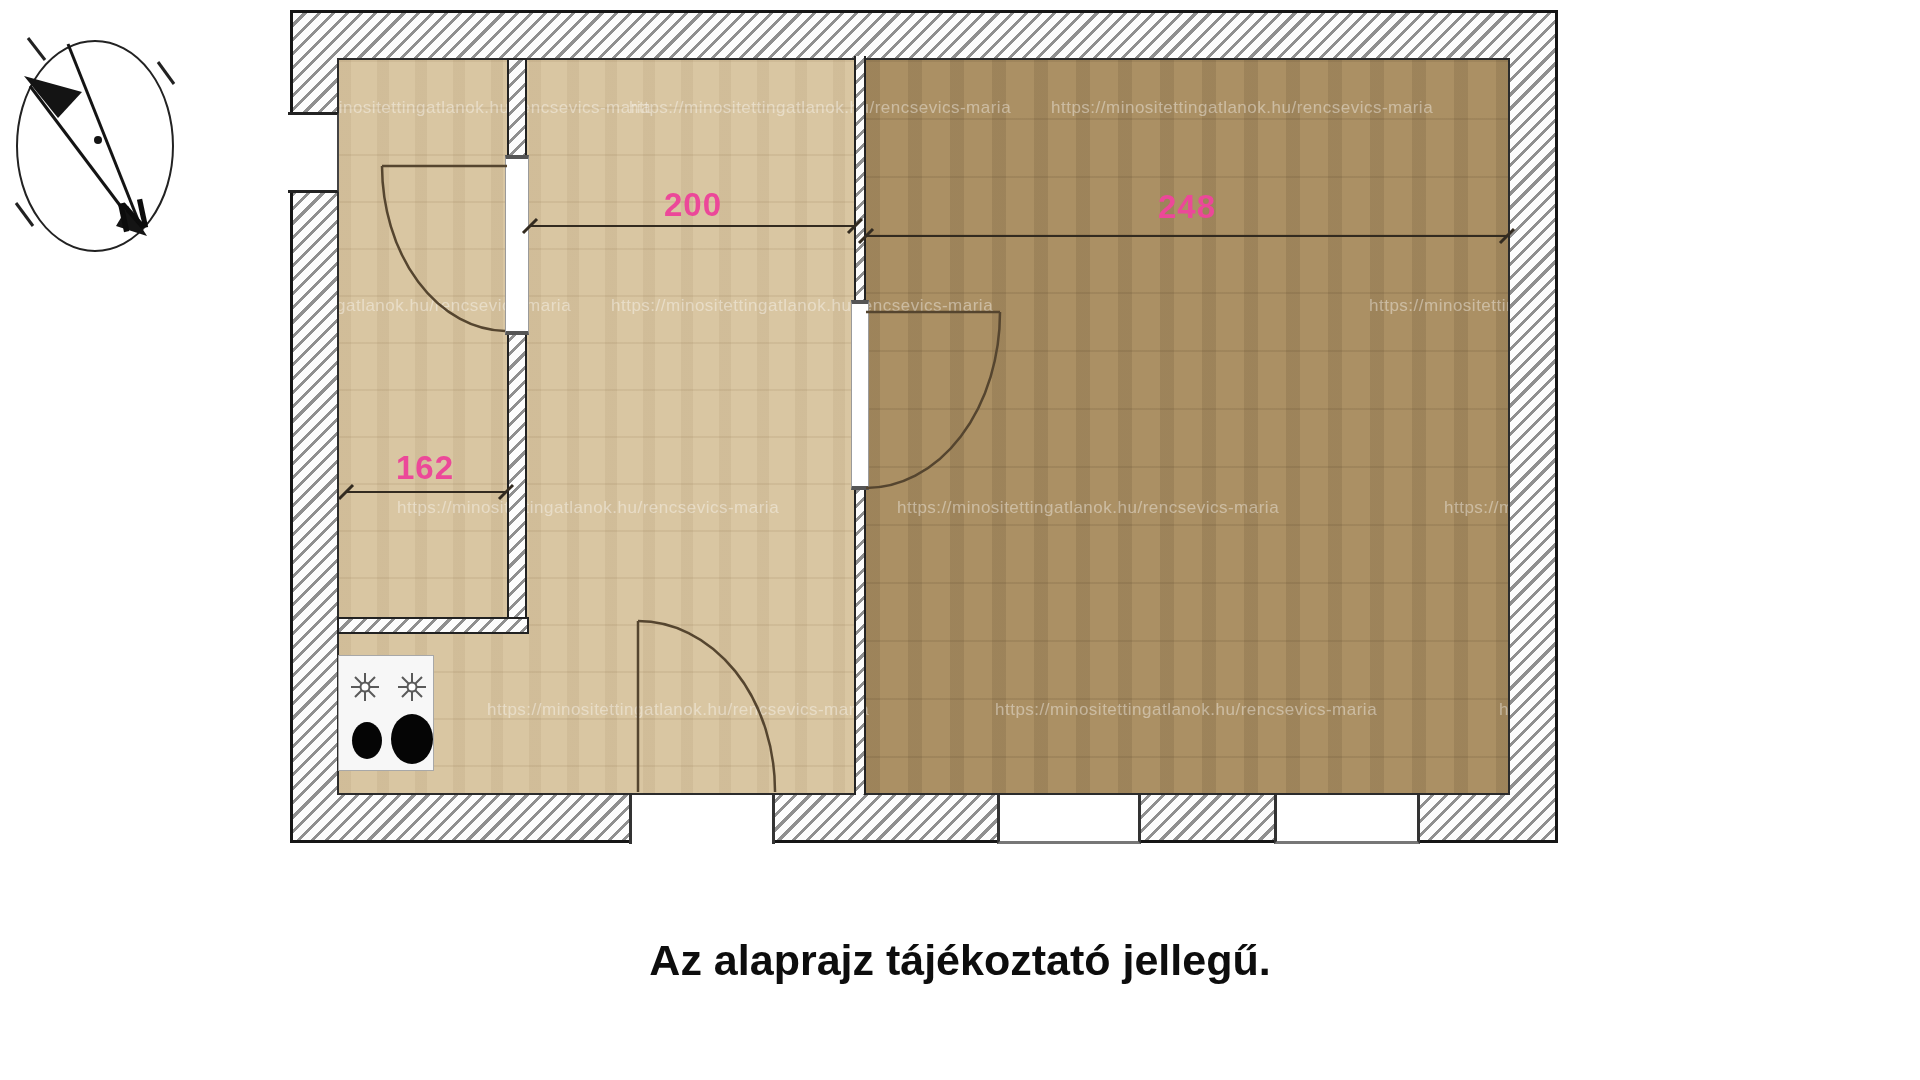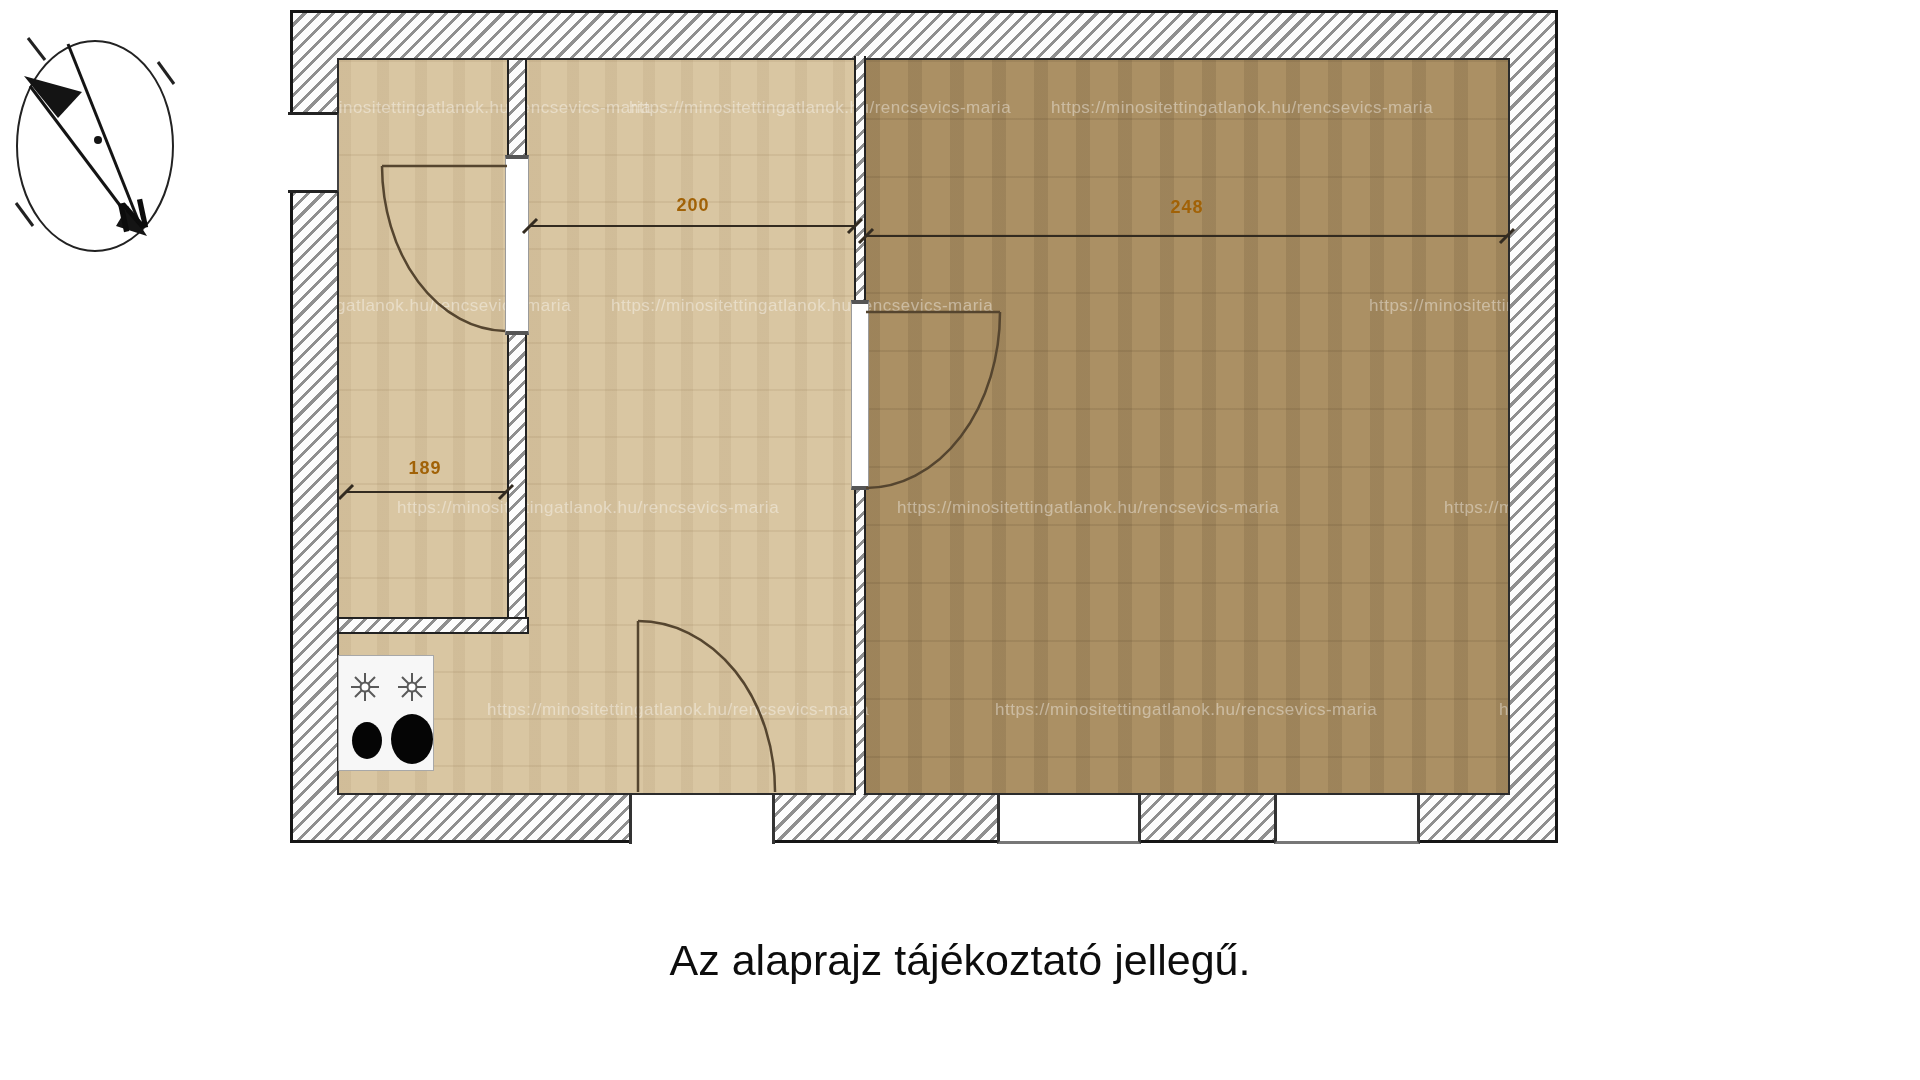--- a/index.html
+++ b/index.html
@@ -37,21 +37,21 @@
   #door-bottom-gap{left:629px;top:795px;width:146px;height:49px;border-left:3px solid #333;border-right:3px solid #333;}
   #window-bottom-1{left:997px;top:795px;width:144px;height:49px;
     border-left:3px solid #333;border-right:3px solid #333;border-bottom:3px solid #777;}
   #window-bottom-2{left:1274px;top:795px;width:146px;height:49px;
     border-left:3px solid #333;border-right:3px solid #333;border-bottom:3px solid #777;}
 
   
   #draw-overlay{left:0;top:0;width:1920px;height:1080px;z-index:5;pointer-events:none;}
 
   
-  .dim-label{z-index:6;color:#a16207;font-weight:700;font-size:18px;letter-spacing:1px;
+  .dim-label{z-index:6;color:#ec4899;font-weight:700;font-size:33px;letter-spacing:1px;
     transform:translate(-50%,-50%);white-space:nowrap;}
   #dim-200{left:693px;top:205px;}
   #dim-401{left:1187px;top:207px;}
   #dim-101{left:425px;top:468px;}
 
   
   #watermark-layer{left:339px;top:60px;width:1169px;height:731px;overflow:hidden;z-index:3;}
   .wm{position:absolute;color:rgba(255,255,255,0.40);font-size:17px;white-space:nowrap;letter-spacing:.5px;}
 
   
@@ -61,21 +61,21 @@
   #stove-pot-small{left:13px;top:66px;width:30px;height:37px;}
   #stove-pot-large{left:52px;top:58px;width:42px;height:50px;}
 
   
   #compass{left:10px;top:28px;width:180px;height:250px;z-index:6;}
   #compass-north-label{left:118px;top:192px;font-size:42px;font-weight:700;color:#0c0c0c;
     transform:rotate(-12deg);z-index:7;}
 
   
   #caption{left:50%;top:936px;transform:translateX(-50%);font-size:43px;color:#0d0d0d;
-    white-space:nowrap;z-index:6;}
+    white-space:nowrap;z-index:6;font-weight:bold;}
 </style>
 </head>
 <body>
 
 <div class="abs hatch" id="plan-frame"></div>
 
 <div class="abs" id="floor-left"></div>
 <div class="abs" id="floor-right"></div>
 
 <div class="abs" id="watermark-layer">
@@ -129,21 +129,21 @@
     <path d="M859 243 L873 229" stroke-width="3"></path>
     <path d="M1500 243 L1514 229" stroke-width="3"></path>
     <path d="M346 492 L506 492"></path>
     <path d="M339 499 L353 485" stroke-width="3"></path>
     <path d="M499 499 L513 485" stroke-width="3"></path>
   </g>
 </svg>
 
 <div class="abs dim-label" id="dim-200">200</div>
 <div class="abs dim-label" id="dim-401">248</div>
-<div class="abs dim-label" id="dim-101">189</div>
+<div class="abs dim-label" id="dim-101">162</div>
 
 <div class="abs" id="stove">
   <svg width="96" height="52" viewBox="0 0 96 52">
     <g stroke="#5a5a5a" stroke-width="2" fill="none">
       <g>
         <path d="M26 13 L26 41 M12 27 L40 27 M16 17 L36 37 M36 17 L16 37"></path>
         <circle cx="26" cy="27" r="4.5" fill="#fff"></circle>
       </g>
       <g>
         <path d="M73 13 L73 41 M59 27 L87 27 M63 17 L83 37 M83 17 L63 37"></path>

